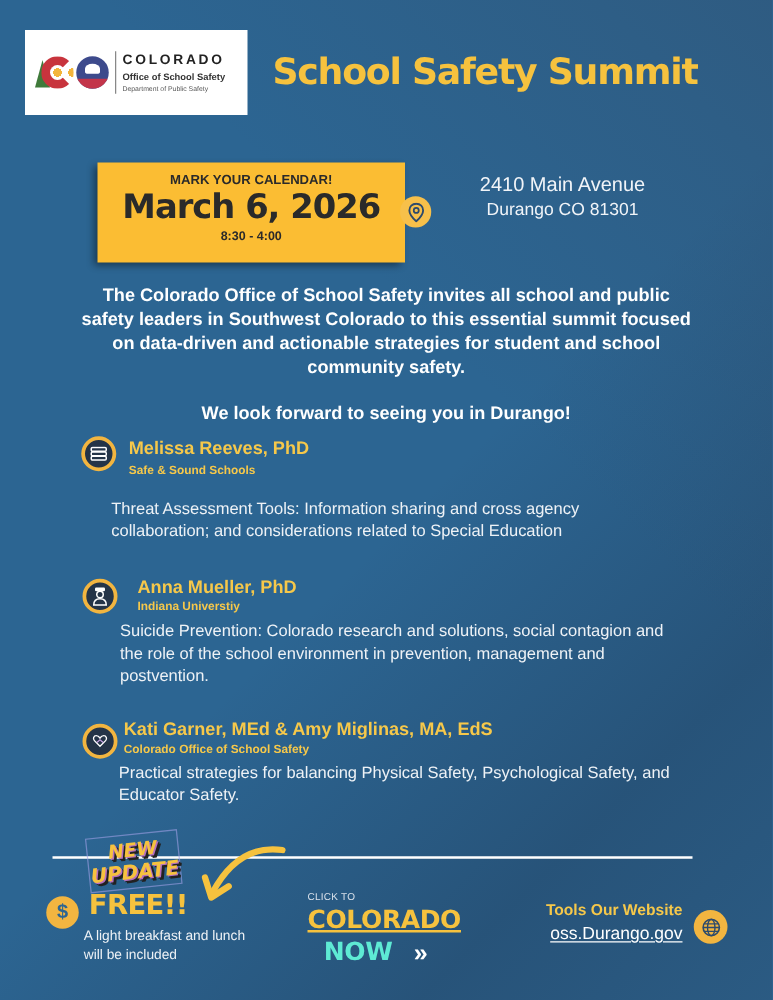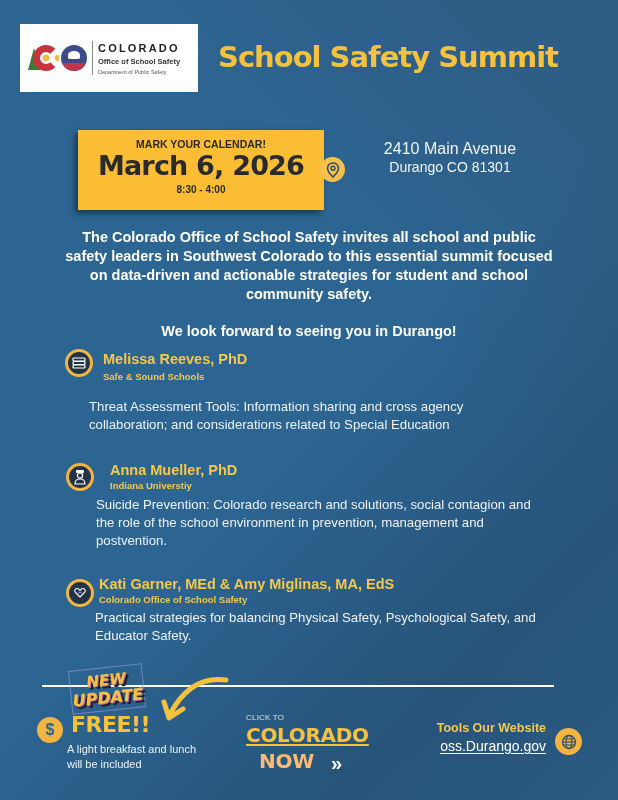--- a/index.html
+++ b/index.html
@@ -132,21 +132,21 @@
 
     
     .click-to { position: absolute; left: 246px; top: 713px; font-size: 8px; color: #d8e0ea; letter-spacing: 0.2px; }
     .register {
       position: absolute; left: 246px; top: 723px; font-family: "DejaVu Sans", sans-serif;
       font-size: 20px; font-weight: bold; color: #f6c23e; text-decoration: underline;
       text-decoration-thickness: 2px; text-underline-offset: 2px; letter-spacing: -0.3px;
     }
     .now {
       position: absolute; left: 259px; top: 749px; font-family: "DejaVu Sans", sans-serif;
-      font-size: 20px; font-weight: bold; color: #fdba74; letter-spacing: -0.3px;
+      font-size: 20px; font-weight: bold; color: #5eead4; letter-spacing: -0.3px;
     }
     .chevrons { position: absolute; left: 331px; top: 752px; font-size: 20px; font-weight: bold; color: #ffffff; letter-spacing: -4px; }
 
     
     .visit { position: absolute; right: 72px; top: 721px; font-size: 12.5px; font-weight: bold; color: #f6c84a; text-align: right; }
     .site-link {
       position: absolute; right: 72px; top: 738px; font-size: 14px; color: #ffffff;
       text-decoration: underline; text-underline-offset: 2px;
     }
     .globe-icon {

